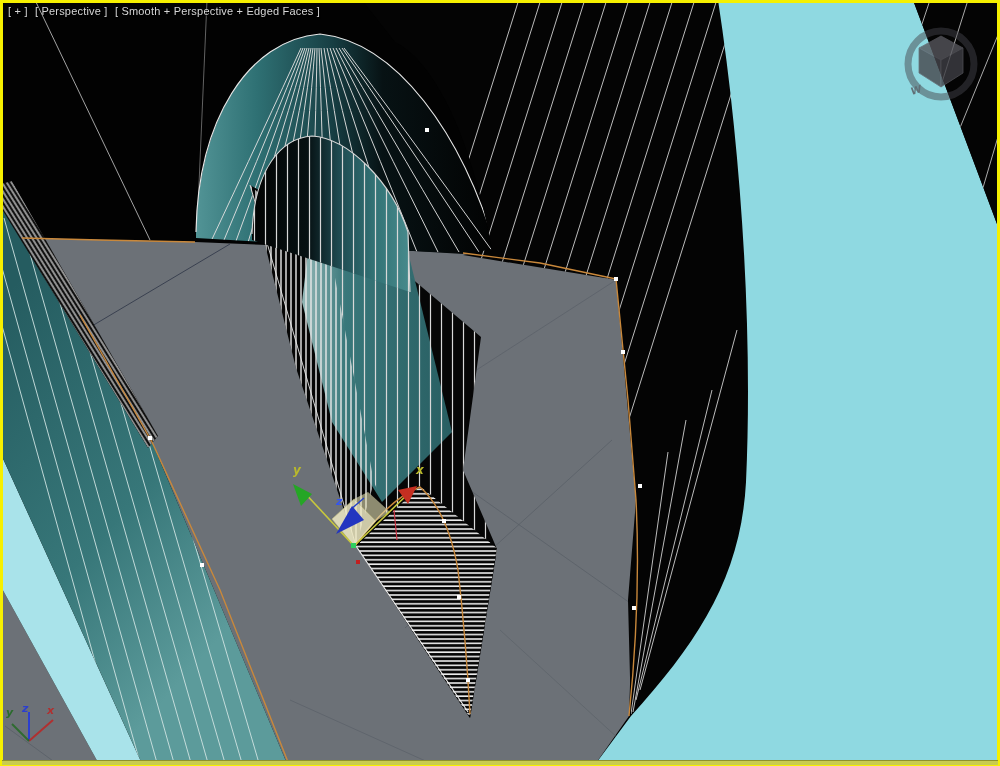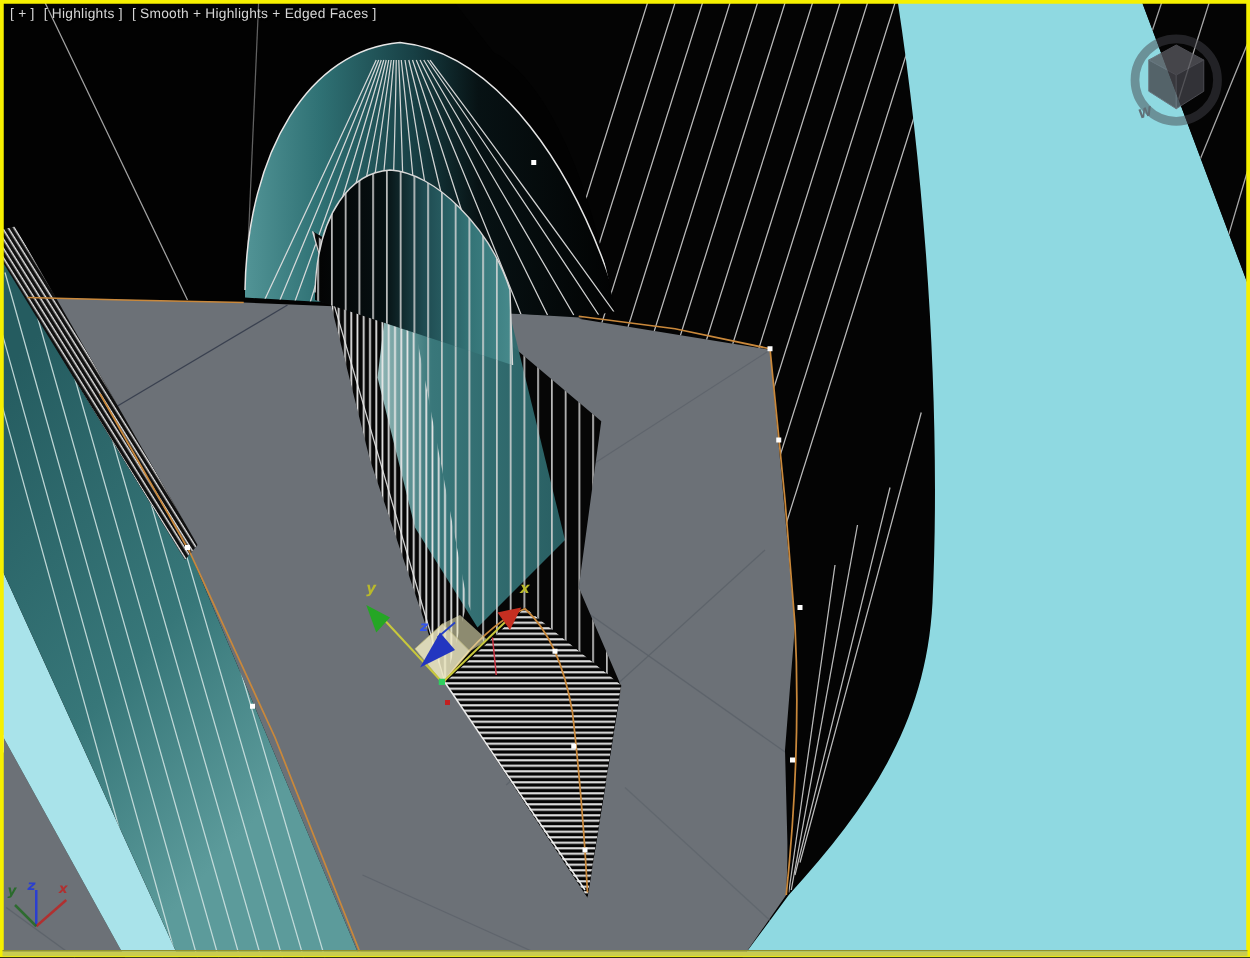--- a/index.html
+++ b/index.html
@@ -281,17 +281,17 @@
 
   <g>
     <rect x="1.5" y="1.5" width="997" height="763" fill="none" stroke="#f6f000" stroke-width="3"></rect>
     <line x1="2" y1="763" x2="998" y2="763" stroke="#c9cc4f" stroke-width="4"></line>
     <line x1="2" y1="760.5" x2="998" y2="760.5" stroke="#8e922d" stroke-width="1"></line>
   </g>
 </svg>
 
 <div id="vp-label">
   <span>[ + ]</span>
-  <span>[ Highlights ]</span>
-  <span>[ Smooth + Highlights + Edged Faces ]</span>
+  <span>[ Perspective ]</span>
+  <span>[ Smooth + Perspective + Edged Faces ]</span>
 </div>
 
 </div>
 
 </body></html>

